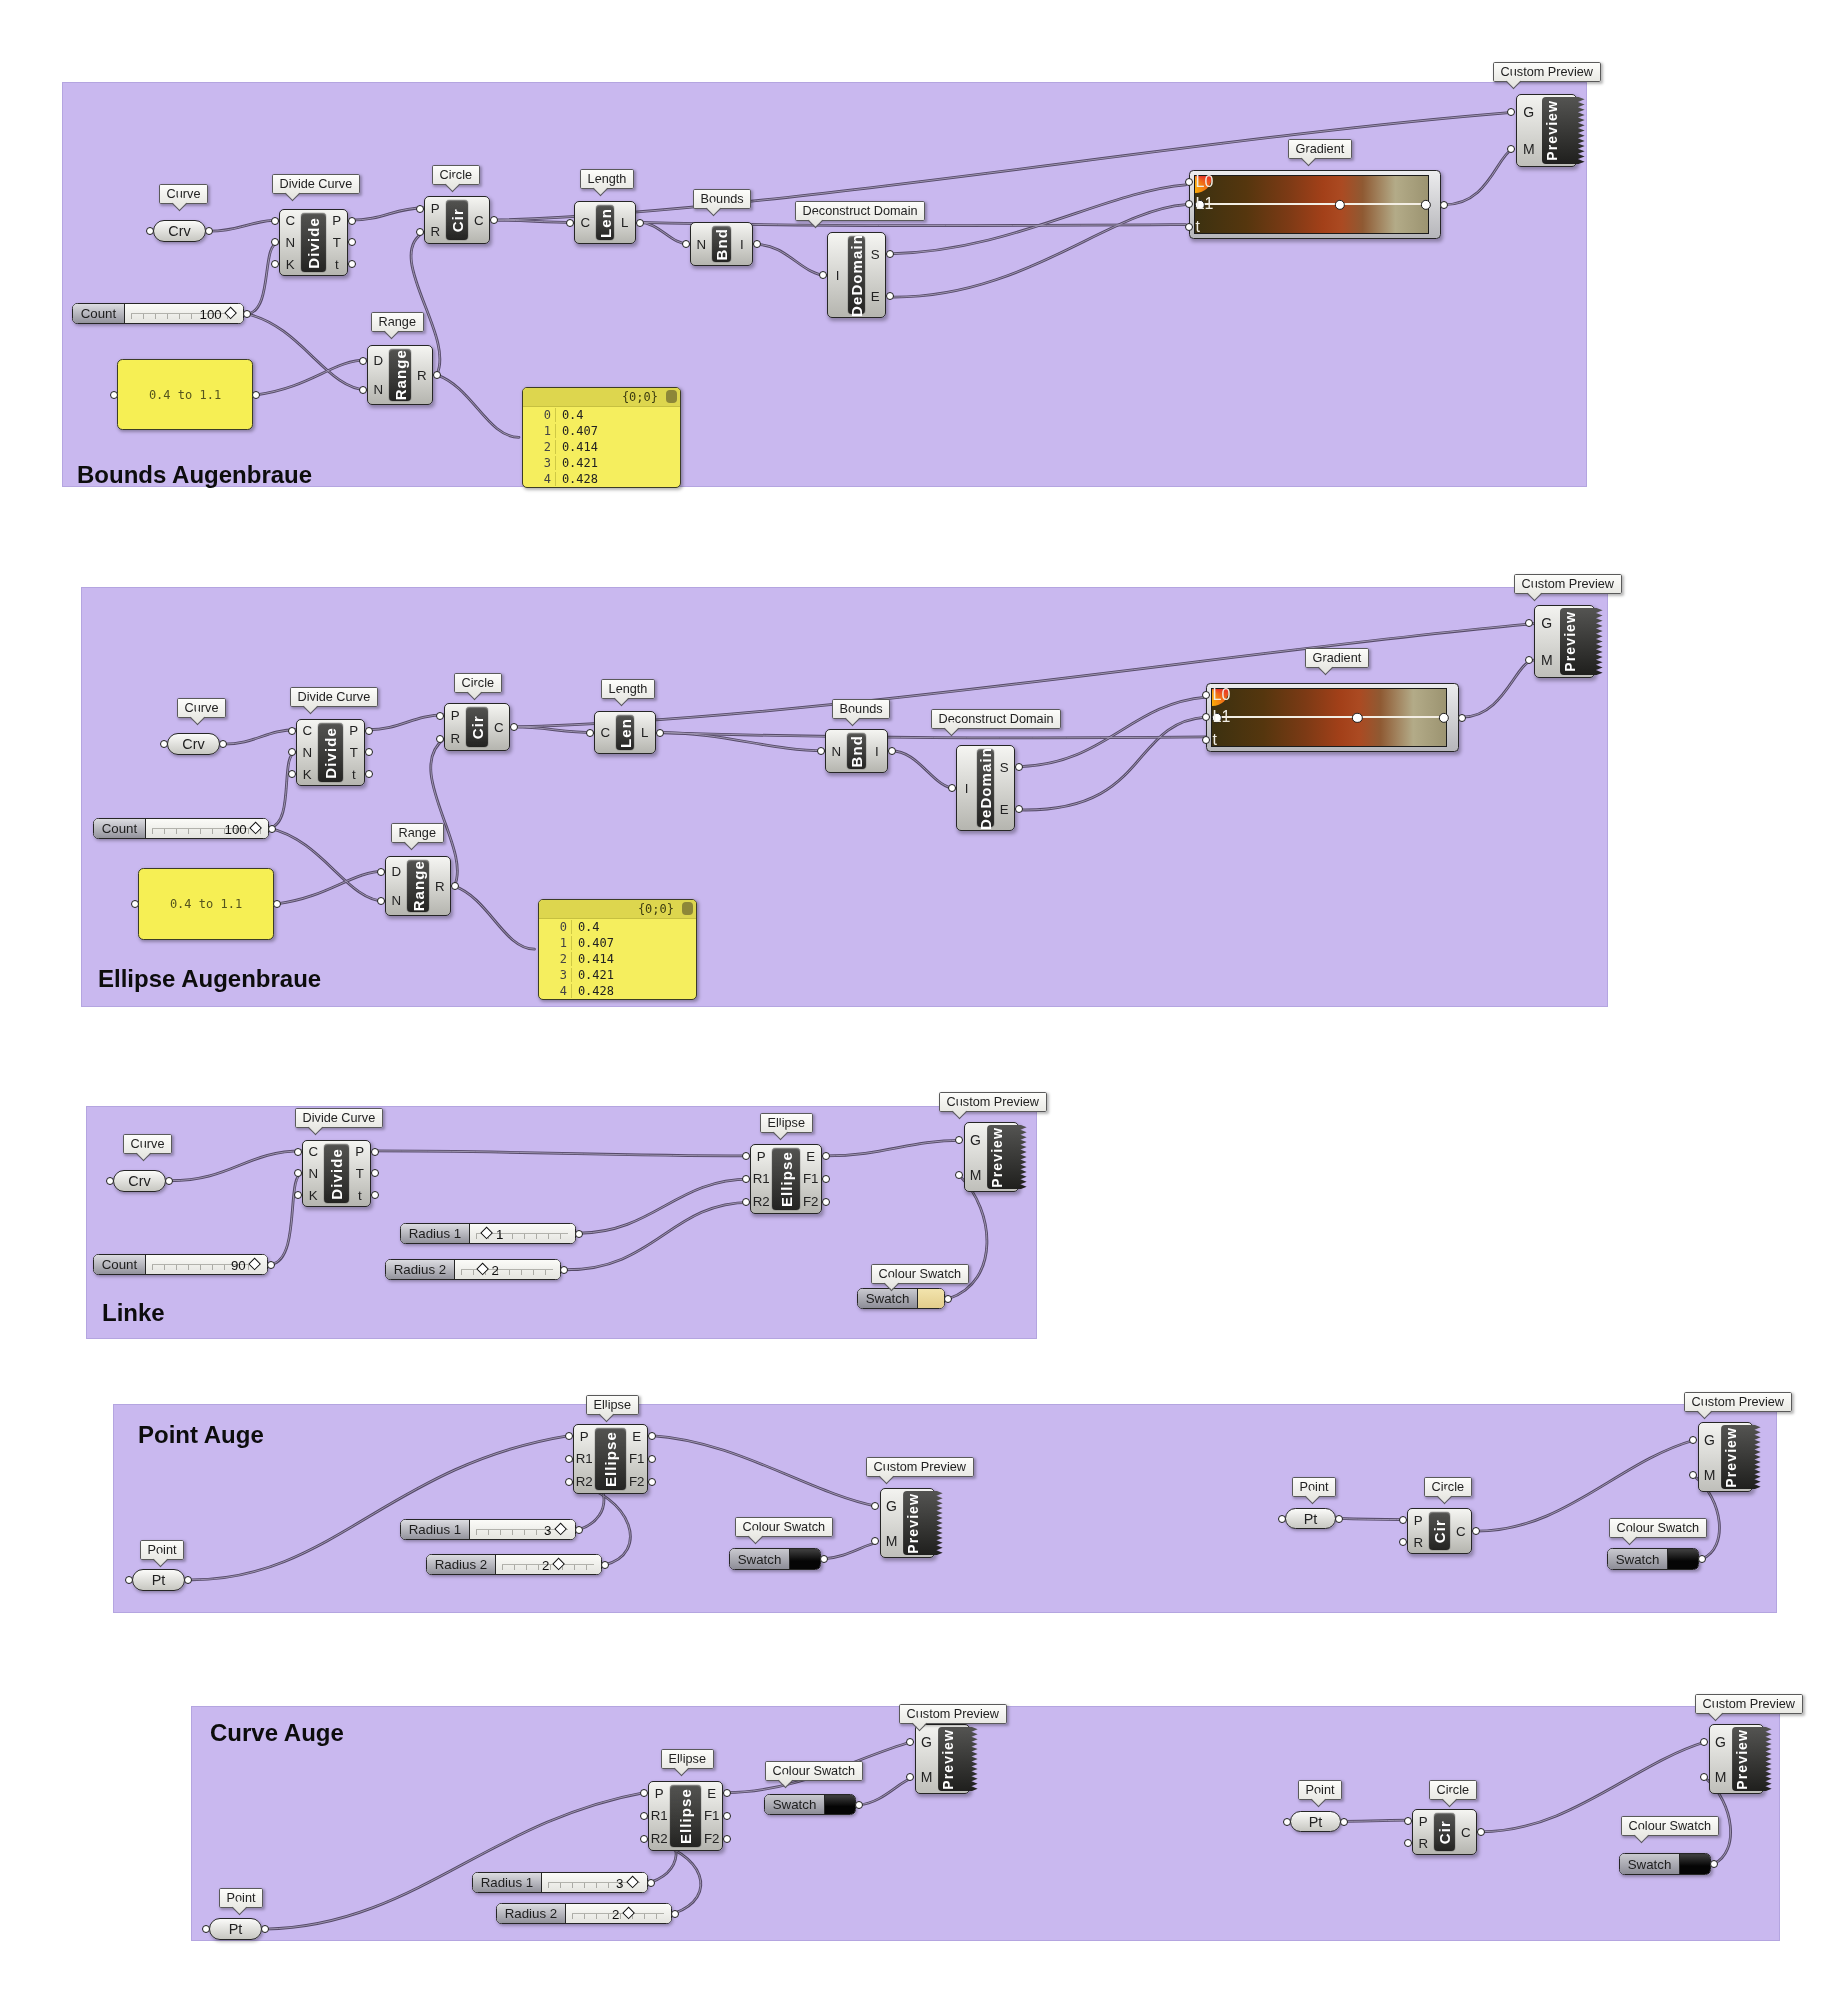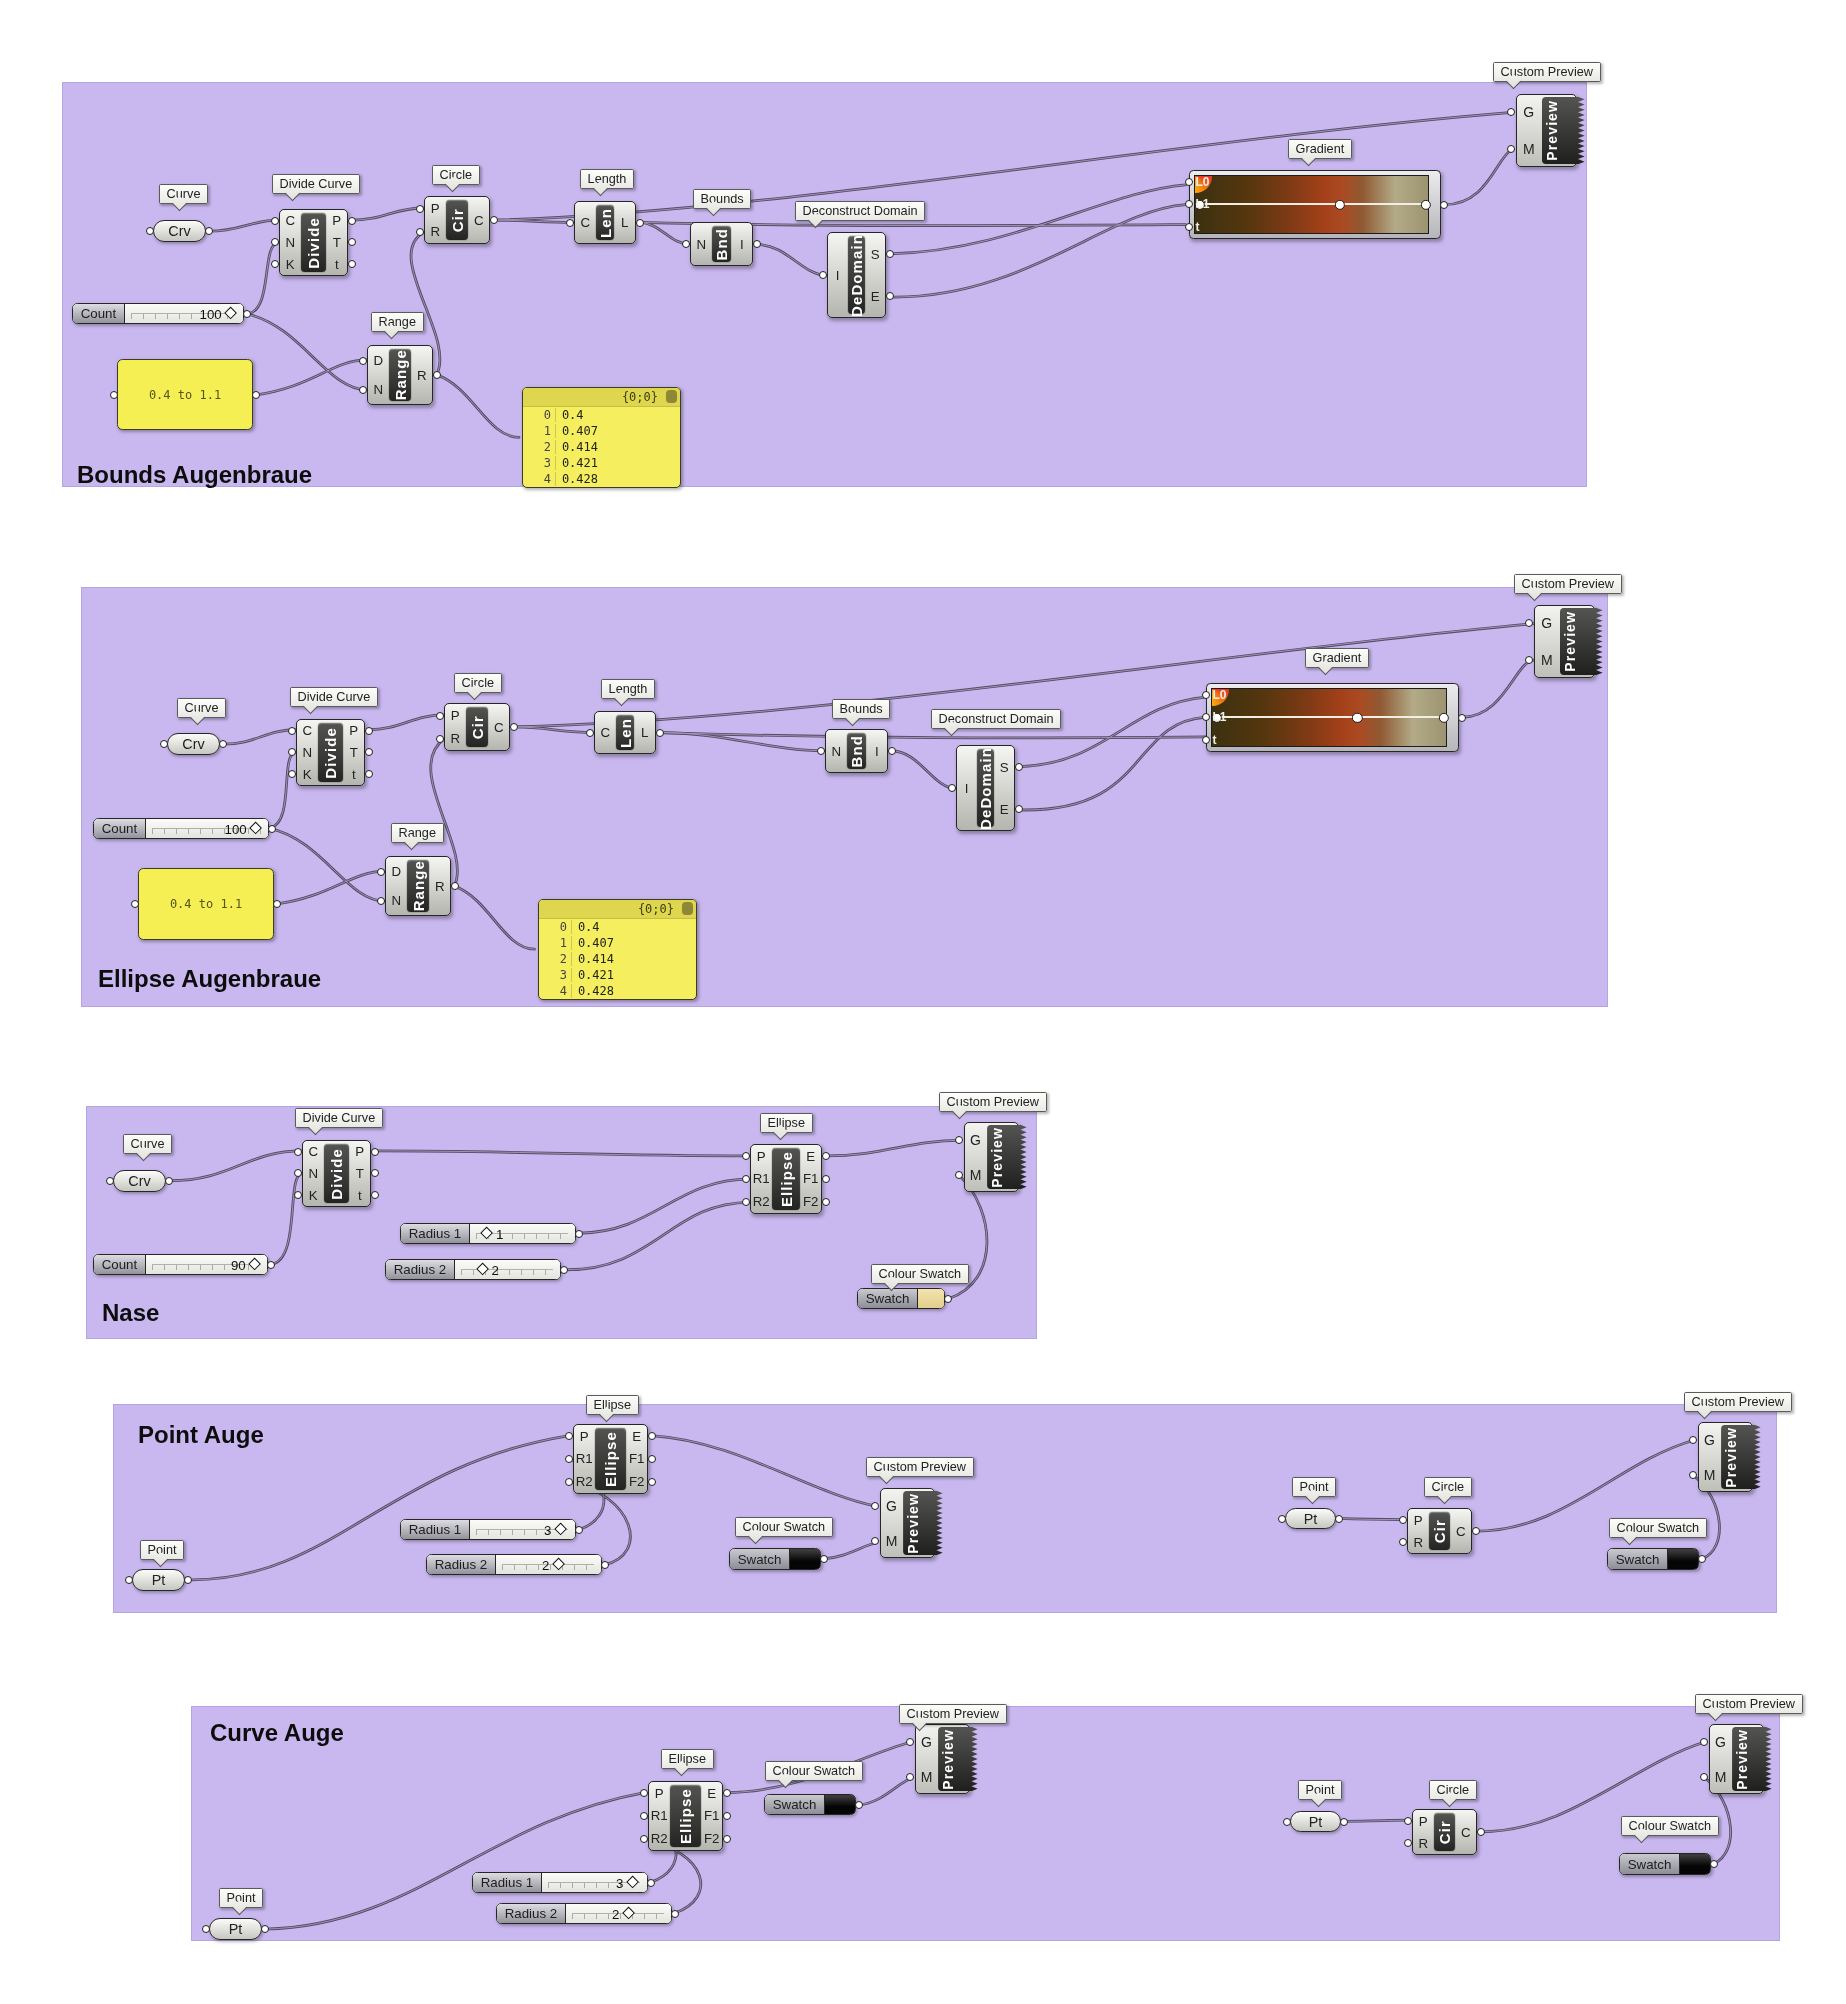--- a/index.html
+++ b/index.html
@@ -79,21 +79,21 @@
   .ginner{position:absolute;left:4.4px;right:11px;top:4.4px;bottom:4.4px;border:1.1px solid #1c1c1c;
           background:linear-gradient(90deg,#3c3110 0%,#55360e 22%,#7c3a15 40%,#a34019 55%,#ab4a22 63%,
                      #8f5a33 72%,#b3ab88 86%,#9c9471 100%);}
   .rainbow{position:absolute;left:0;top:0;width:16.6px;height:16.6px;border-radius:0 0 100% 0;
           background:conic-gradient(from 90deg at 0% 0%,#e63327,#ffc400 30%,#3cb034 60%,#1687c9 85%,#7a5bc7 100%);}
   .gline{position:absolute;left:0;right:0;top:calc(50% - 1.1px);height:1.7px;background:#f3eee4;}
   .gdot{position:absolute;top:50%;width:8.3px;height:8.3px;background:#fff;border:1.7px solid #1e1e1e;
         border-radius:50%;transform:translate(-50%,-50%);}
   .gports{position:absolute;left:0;top:0;bottom:0;width:26.5px;display:flex;flex-direction:column;
           justify-content:space-around;z-index:2;}
-  .gport{position:relative;display:flex;align-items:center;padding-left:5.5px;font-size:12px;color:#f0ede4;height:16.6px;font-weight:bold;}
+  .gport{position:relative;display:flex;align-items:center;padding-left:5.5px;font-size:16px;color:#f0ede4;height:16.6px;}
   .gports .gport::before{left:-5px;}
   
   .preview{position:absolute;z-index:4;}
   .pbody{position:absolute;inset:0;background:linear-gradient(180deg,#f3f3f0,#bfbfba);
          border:1.7px solid #262626;border-radius:5px;box-sizing:border-box;box-shadow:1.1px 2.2px 3.9px rgba(0,0,0,.3);}
   .pbar{position:absolute;left:42%;top:2.8px;bottom:2.8px;right:-7.7px;
         background:linear-gradient(180deg,#545452,#1f1f1d);
         clip-path:polygon(0 0,84% 0,100% 3.8%,84% 7.7%,100% 11.5%,84% 15.4%,100% 19.2%,84% 23.1%,
           100% 26.9%,84% 30.8%,100% 34.6%,84% 38.5%,100% 42.3%,84% 46.2%,100% 50%,84% 53.8%,
           100% 57.7%,84% 61.5%,100% 65.4%,84% 69.2%,100% 73.1%,84% 76.9%,100% 80.8%,84% 84.6%,
@@ -541,21 +541,21 @@
     <div class="lrow">
         <span class="li">3</span>
         <span class="lv">0.421</span>
       </div>
     <div class="lrow">
         <span class="li">4</span>
         <span class="lv">0.428</span>
       </div>
   </div>
 
-  <div class="gtitle" style="left:102px;top:1299px">Nase</div>
+  <div class="gtitle" style="left:102px;top:1299px">Linke</div>
   <div class="tooltip" style="left:123px;top:1134px"><span>Curve</span><i class="tp"></i></div>
   <div class="param" style="left:113px;top:1170px;width:53px;height:22px">
       <span>Crv</span>
     </div>
   <div class="tooltip" style="left:295px;top:1108px"><span>Divide Curve</span><i class="tp"></i></div>
   <div class="comp" style="left:302px;top:1140px;width:69px;height:67px">
     <div class="pin">
         <span class="port">C</span>
         <span class="port">N</span>
         <span class="port">K</span>

